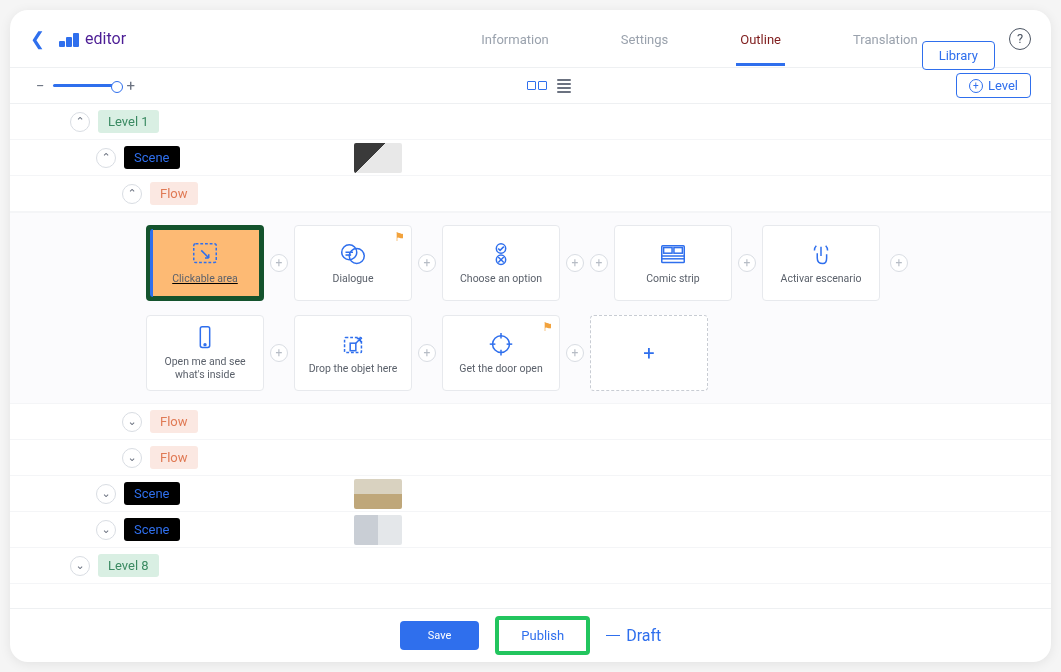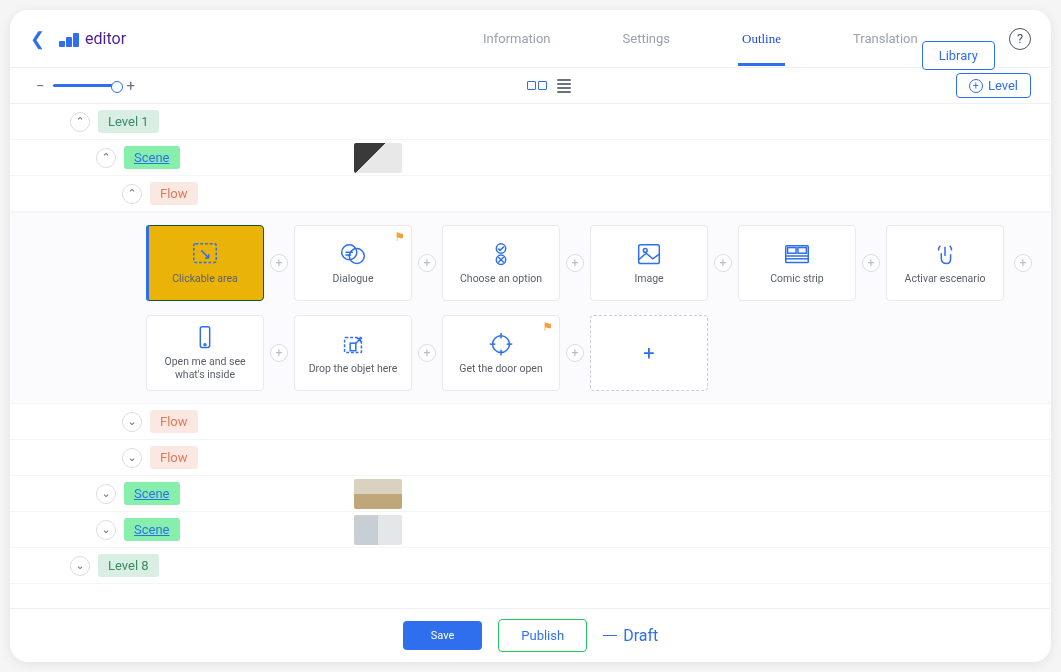--- a/index.html
+++ b/index.html
@@ -10,21 +10,21 @@
   .top-bar { height: 58px; display: flex; align-items: center; padding: 0 20px; border-bottom: 1px solid #eef0f2; }
   .back-chevron { color: #2f6fed; font-size: 18px; margin-right: 14px; cursor: pointer; }
   .logo { display: flex; align-items: center; gap: 6px; font-size: 16px; color: #4c1d95; }
   .logo-mark { width: 20px; height: 16px; position: relative; }
   .logo-mark span { position: absolute; background: #2f6fed; border-radius: 1px; }
   .logo-mark .b1 { left:0; bottom:0; width:6px; height:6px; }
   .logo-mark .b2 { left:7px; bottom:0; width:6px; height:10px; }
   .logo-mark .b3 { left:14px; bottom:0; width:6px; height:14px; }
   .top-nav { flex: 1; display: flex; justify-content: flex-end; gap: 64px; }
   .top-nav-item { color: #9aa2ad; font-size: 13px; padding: 20px 4px 16px; cursor: pointer; border-bottom: 3px solid transparent; }
-  .top-nav-item.active { color: #1d4ed8; border-bottom-color: #2f6fed; font-family: Liberation Serif, serif; }
+  .top-nav-item.active { color: #7f1d1d; border-bottom-color: #2f6fed; }
   .top-right { display: flex; align-items: center; gap: 14px; }
   .btn-outline { border: 1px solid #2f6fed; color: #2f6fed; background: #fff; border-radius: 4px; padding: 6px 16px; font-size: 13px; cursor: pointer; margin-top: 34px; }
   .help-circle { width: 22px; height: 22px; border: 1.5px solid #4c5563; border-radius: 50%; display: flex; align-items: center; justify-content: center; font-size: 13px; color: #4c5563; cursor: pointer; }
 
   
   .tool-bar { height: 36px; display: flex; align-items: center; padding: 0 20px; border-bottom: 1px solid #eef0f2; }
   .zoom-minus, .zoom-plus { color: #6b7280; font-size: 15px; padding: 0 6px; cursor: pointer; }
   .zoom-track { width: 66px; height: 3px; background: #2f6fed; border-radius: 2px; position: relative; margin: 0 2px; }
   .zoom-track::after { content:""; position:absolute; right:-4px; top:-3.5px; width:10px; height:10px; border-radius:50%; background:#fff; border:1.5px solid #2f6fed; }
   .center-toggles { flex:1; display:flex; justify-content:center; gap:10px; align-items:center; }
@@ -35,46 +35,46 @@
   .view-icon.list span { width:14px; height:2px; background:#6b7280; border-radius:1px; }
   .add-level-btn { border:1px solid #2f6fed; color:#2f6fed; background:#fff; border-radius:4px; padding:4px 12px; font-size:13px; display:flex; align-items:center; gap:5px; cursor:pointer; }
   .plus-circle { width:14px; height:14px; border:1.5px solid #2f6fed; border-radius:50%; display:flex; align-items:center; justify-content:center; font-size:10px; line-height:1; }
 
   
   .content { flex:1; overflow:auto; position:relative; }
   .row { display:flex; align-items:center; min-height:36px; border-bottom:1px solid #f4f5f7; padding-left: 20px; }
   .collapse-btn { width:20px; height:20px; border:1px solid #d9dde3; border-radius:50%; display:flex; align-items:center; justify-content:center; background:#fff; cursor:pointer; color:#6b7280; font-size:11px; flex-shrink:0; }
   .chip { border-radius:3px; padding:4px 10px; font-size:13px; margin-left:8px; cursor:pointer; }
   .chip.level { background:#d9efe3; color:#3a8a62;text-align:center; }
-  .chip.scene { background:#86efac; color:#2f6fed;text-decoration:underline; }
+  .chip.scene { background:#000000; color:#2f6fed; }
   .chip.flow  { background:#fbe8e2; color:#e07a55; }
   .thumb { width:48px; height:30px; margin-left:14px; border-radius:2px; background:#dcdfe4; display:flex; align-items:center; justify-content:center; overflow:hidden; }
   .thumb.t1 { background:linear-gradient(135deg,#3a3a3a 40%,#e8e8e8 40%); }
   .thumb.t2 { background:linear-gradient(0deg,#bfa77a 50%,#d9d2c0 50%); }
   .thumb.t3 { background:linear-gradient(90deg,#c9ced5 50%,#e4e7ea 50%); }
 
   .cards-area { background:#fbfbfd; border-top:1px solid #f4f5f7; border-bottom:1px solid #f4f5f7; padding: 12px 12px 12px 94px; }
   .card-row { display:flex; align-items:center; gap:6px; margin-bottom:14px; }
   .card-row:last-child { margin-bottom:0; }
   .card { width:118px; height:76px; background:#fff; border:1px solid #e7e9ed; border-radius:4px; display:flex; flex-direction:column; align-items:center; justify-content:center; gap:6px; position:relative; cursor:pointer; }
-  .card.selected { background:#eab308; border:1px solid #14532d; }
+  .card.selected { background:#fdba74; border:5px solid #14532d;text-decoration:underline; }
   .card.selected::before { content:""; position:absolute; left:-1px; top:-1px; bottom:-1px; width:3px; background:#2f6fed; border-radius:3px 0 0 3px; }
   .card.add { border:1px dashed #c8ccd3; color:#2f6fed; font-size:20px; }
   .card-label { font-size:10.5px; color:#5b616b; text-align:center; padding:0 4px; line-height:1.2; }
   .card-flag { position:absolute; top:4px; right:6px; color:#f2a23c; font-size:12px; }
   .conn { width:18px; height:18px; border:1px solid #d9dde3; border-radius:50%; display:flex; align-items:center; justify-content:center; color:#b6bcc5; font-size:12px; cursor:pointer; background:#fff; flex-shrink:0; }
   .conn.trail { margin-left:4px; }
 
   .card-icon { width:30px; height:26px; display:flex; align-items:center; justify-content:center; }
   .card-icon svg { stroke:#2f6fed; fill:none; stroke-width:1.6; }
 
   
   .footer { height:54px; border-top:1px solid #eef0f2; display:flex; align-items:center; justify-content:center; gap:16px; position:relative; }
   .btn-primary { background:#2f6fed; color:#fff; border:none; border-radius:4px; padding:8px 28px; font-size:11px; cursor:pointer; }
-  .btn-secondary { background:#fff; color:#2f6fed; border:1px solid #22c55e; border-radius:4px; padding:8px 22px; font-size:13px; cursor:pointer; }
+  .btn-secondary { background:#fff; color:#2f6fed; border:4px solid #22c55e; border-radius:4px; padding:8px 22px; font-size:13px; cursor:pointer; }
   .draft-label { font-size:16px; color:#2f6fed; display:flex; align-items:center; gap:6px; }
   .draft-label::before { content:""; width:14px; height:1px; background:#2f6fed; }
 </style>
 </head>
 <body>
 
 <div class="app-frame">
 
   <div class="top-bar">
     <div class="back-chevron">❮</div>
@@ -173,30 +173,20 @@
                 <path d="M13 8 L15 10 L19 6"></path>
                 <circle cx="16" cy="20" r="5"></circle>
                 <line x1="13" y1="17" x2="19" y2="23"></line>
                 <line x1="19" y1="17" x2="13" y2="23"></line>
               </svg>
           </div>
           <div class="card-label">Choose an option</div>
         </div>
         <div class="conn">+</div>
 
-        <div class="card">
-          <div class="card-icon">
-            <svg viewBox="0 0 32 28">
-                <rect x="5" y="4" width="22" height="20" rx="2"></rect>
-                <circle cx="12" cy="10" r="2"></circle>
-                <path d="M5 20 L13 13 L20 19 L27 14"></path>
-              </svg>
-          </div>
-          <div class="card-label">Image</div>
-        </div>
         <div class="conn">+</div>
 
         <div class="card">
           <div class="card-icon">
             <svg viewBox="0 0 32 28">
                 <rect x="4" y="5" width="24" height="18" rx="1"></rect>
                 <rect x="6" y="7" width="9" height="6"></rect>
                 <rect x="17" y="7" width="9" height="6"></rect>
                 <line x1="4" y1="16" x2="28" y2="16"></line>
                 <line x1="4" y1="19" x2="28" y2="19"></line>

